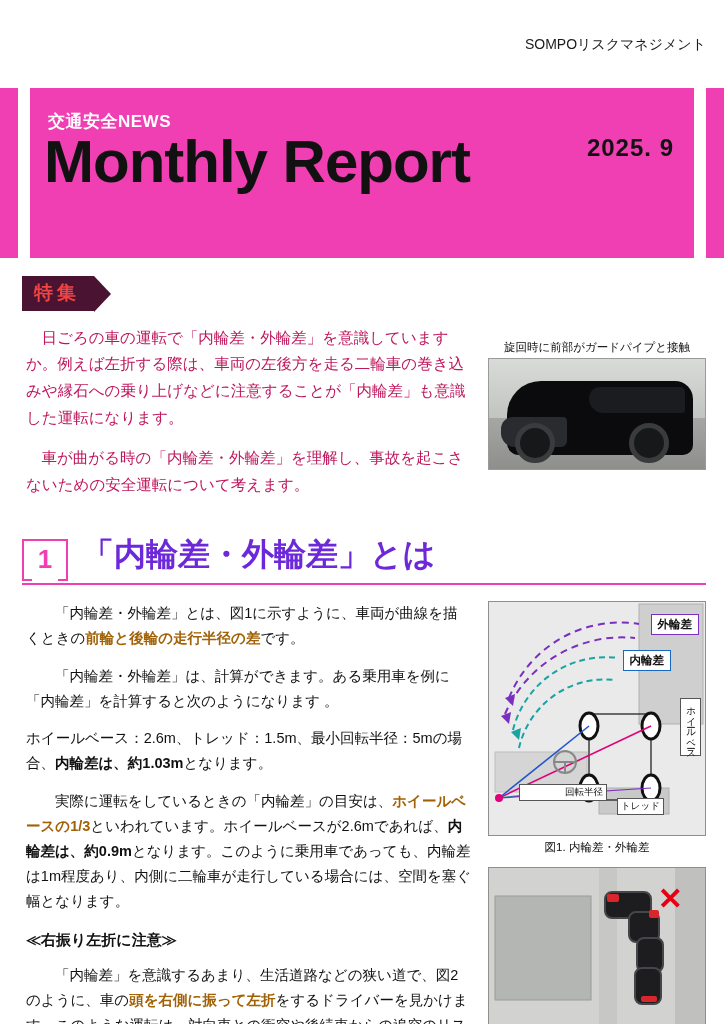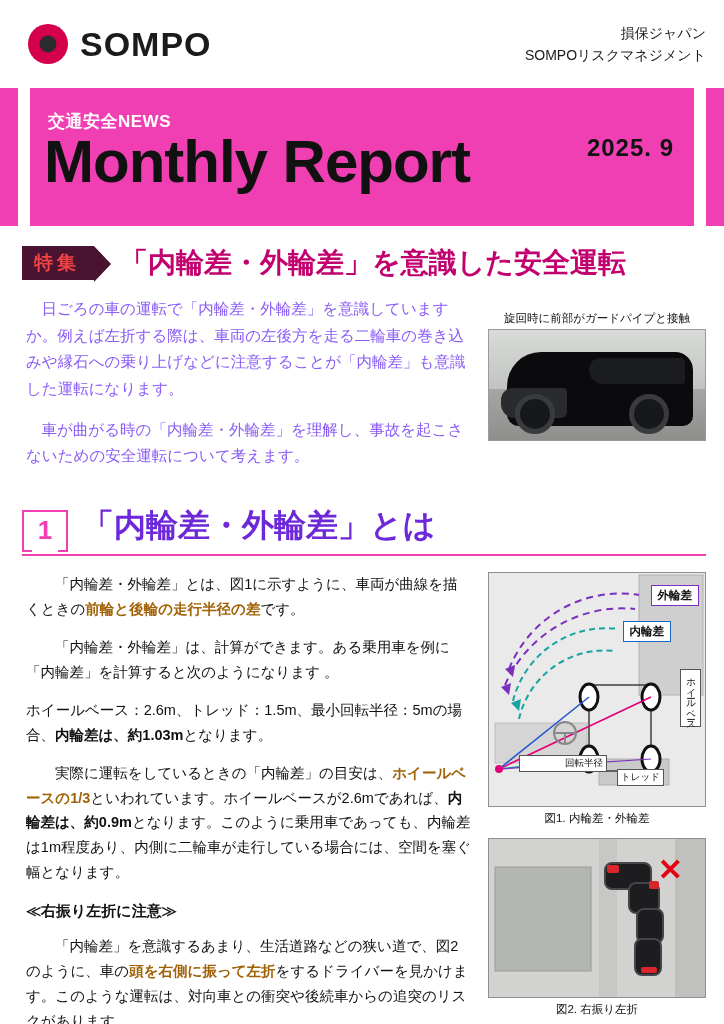--- a/index.html
+++ b/index.html
@@ -58,21 +58,21 @@
     margin-left: auto;
     text-align: right;
     font-size: 14px;
     line-height: 1.6;
     color: #1b1b1b;
   }
 
   
   .title-band {
     position: relative;
-    height: 138px;
+    height: 170px;
     background: #ef3fb2;
     display: block;
     padding-left: 20px;
   }
   .band-notch {
     position: absolute;
     top: 0;
     width: 12px;
     height: 100%;
     background: #ffffff;
@@ -155,21 +155,21 @@
   .intro {
     margin-top: 14px;
     padding: 0 18px 0 26px;
     display: flex;
     gap: 14px;
   }
   .intro-text {
     flex: 1 1 auto;
     font-size: 15.5px;
     line-height: 1.72;
-    color: #8b5cf6;
+    color: #be185d;
   }
   .intro-text p { margin: 0 0 14px 0; text-indent: 1em; }
   .intro-photo-wrap {
     width: 218px;
     flex: 0 0 218px;
     margin-top: 15px;
   }
   .photo-caption-top {
     font-size: 11.5px;
     color: #111111;
@@ -347,43 +347,37 @@
     color: #e60012;
     font-size: 30px;
     font-weight: bold;
     line-height: 1;
   }
 </style>
 </head>
 <body>
 
 <div class="header">
-  <div class="brand">
-    <span class="brand-mark"></span>
-    <span class="brand-name">SOMPO</span>
-  </div>
   <div class="header-right">
-    <div>損保ジャパン</div>
     <div>SOMPOリスクマネジメント</div>
   </div>
 </div>
 
 <div class="title-band">
   <div class="band-notch left"></div>
   <div class="band-notch right"></div>
   <div class="band-inner">
     <div class="kicker">交通安全NEWS</div>
     <div class="main-title">Monthly Report</div>
     <div class="issue-date">2025. 9</div>
   </div>
 </div>
 
 <div class="feature-row">
   <div class="feature-tag">特集</div>
-  <div class="feature-title">「内輪差・外輪差」を意識した安全運転</div>
 </div>
 
 <div class="intro">
   <div class="intro-text">
     <p>日ごろの車の運転で「内輪差・外輪差」を意識していますか。例えば左折する際は、車両の左後方を走る二輪車の巻き込みや縁石への乗り上げなどに注意することが「内輪差」も意識した運転になります。</p>
     <p>車が曲がる時の「内輪差・外輪差」を理解し、事故を起こさないための安全運転について考えます。</p>
   </div>
   <div class="intro-photo-wrap">
     <div class="photo-caption-top">旋回時に前部がガードパイプと接触</div>
     <div class="photo-car">

